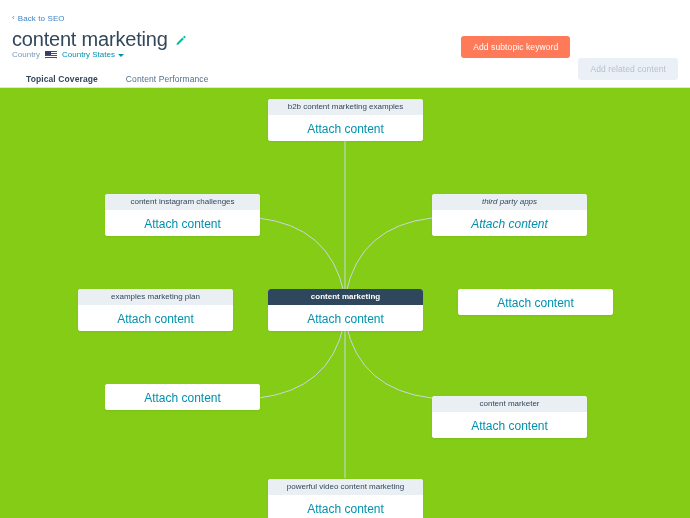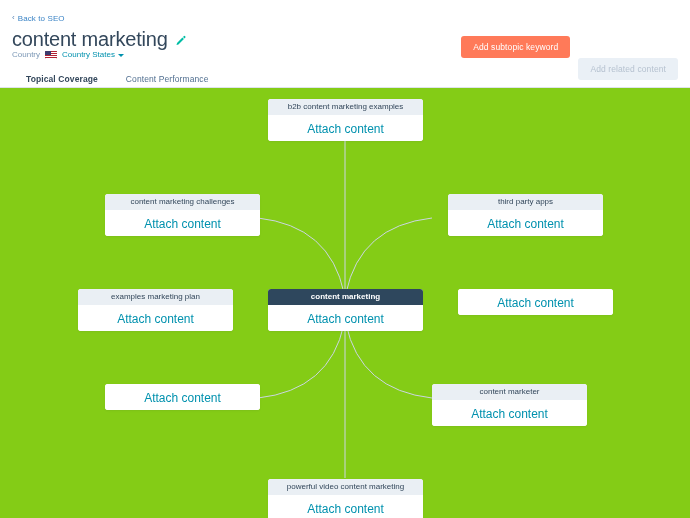--- a/index.html
+++ b/index.html
@@ -204,27 +204,27 @@
     </svg>
 
     <div class="node" style="left:268px; top:11px; width:155px;">
       <div class="node-title">b2b content marketing examples</div>
       <div class="node-body">
         <span class="attach-link">Attach content</span>
       </div>
     </div>
 
     <div class="node" style="left:105px; top:106px; width:155px;">
-      <div class="node-title">content marketing challenges</div>
-      <div class="node-body">
-        <span class="attach-link">Attach content</span>
-      </div>
-    </div>
-
-    <div class="node" style="left:448px; top:106px; width:155px;">
+      <div class="node-title">content instagram challenges</div>
+      <div class="node-body">
+        <span class="attach-link">Attach content</span>
+      </div>
+    </div>
+
+    <div class="node" style="left:432px; top:106px; width:155px;font-style:italic;">
       <div class="node-title">third party apps</div>
       <div class="node-body">
         <span class="attach-link">Attach content</span>
       </div>
     </div>
 
     <div class="node" style="left:78px; top:201px; width:155px;">
       <div class="node-title">examples marketing plan</div>
       <div class="node-body">
         <span class="attach-link">Attach content</span>
@@ -243,21 +243,21 @@
         <span class="attach-link">Attach content</span>
       </div>
     </div>
 
     <div class="node" style="left:105px; top:296px; width:155px;">
       <div class="node-body">
         <span class="attach-link">Attach content</span>
       </div>
     </div>
 
-    <div class="node" style="left:432px; top:296px; width:155px;">
+    <div class="node" style="left:432px; top:308px; width:155px;">
       <div class="node-title">content marketer</div>
       <div class="node-body">
         <span class="attach-link">Attach content</span>
       </div>
     </div>
 
     <div class="node" style="left:268px; top:391px; width:155px;">
       <div class="node-title">powerful video content marketing</div>
       <div class="node-body">
         <span class="attach-link">Attach content</span>

